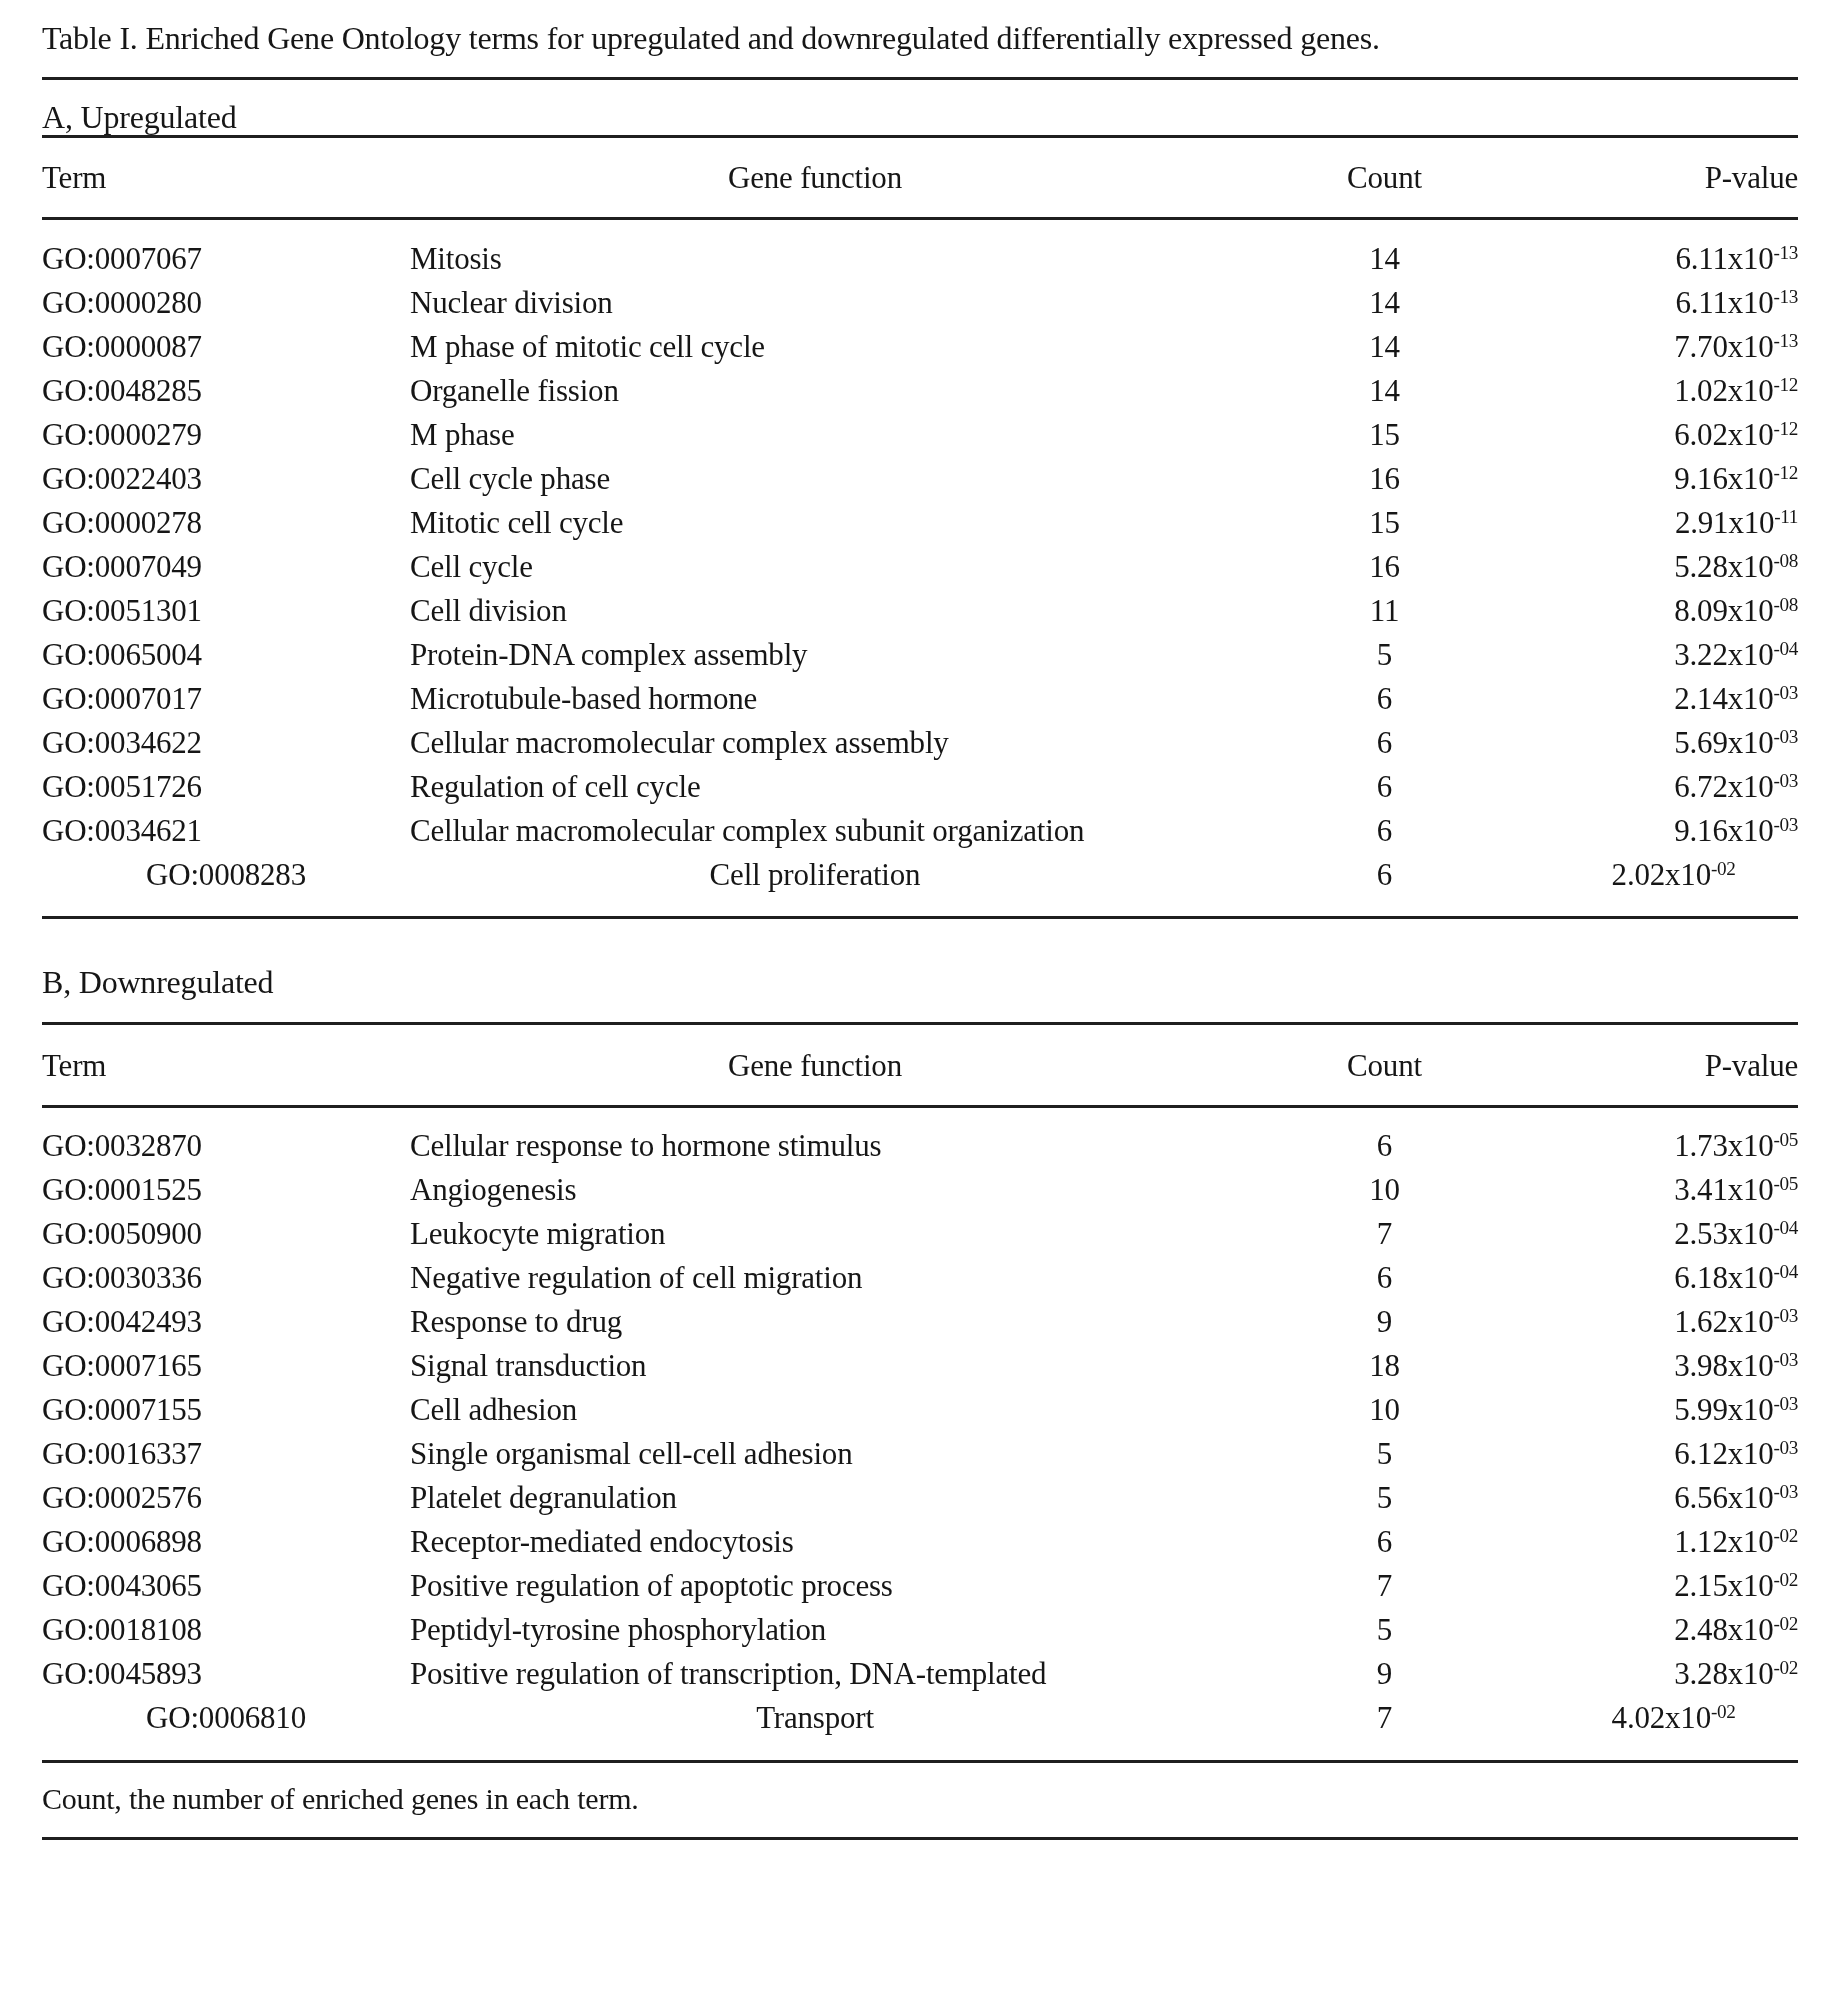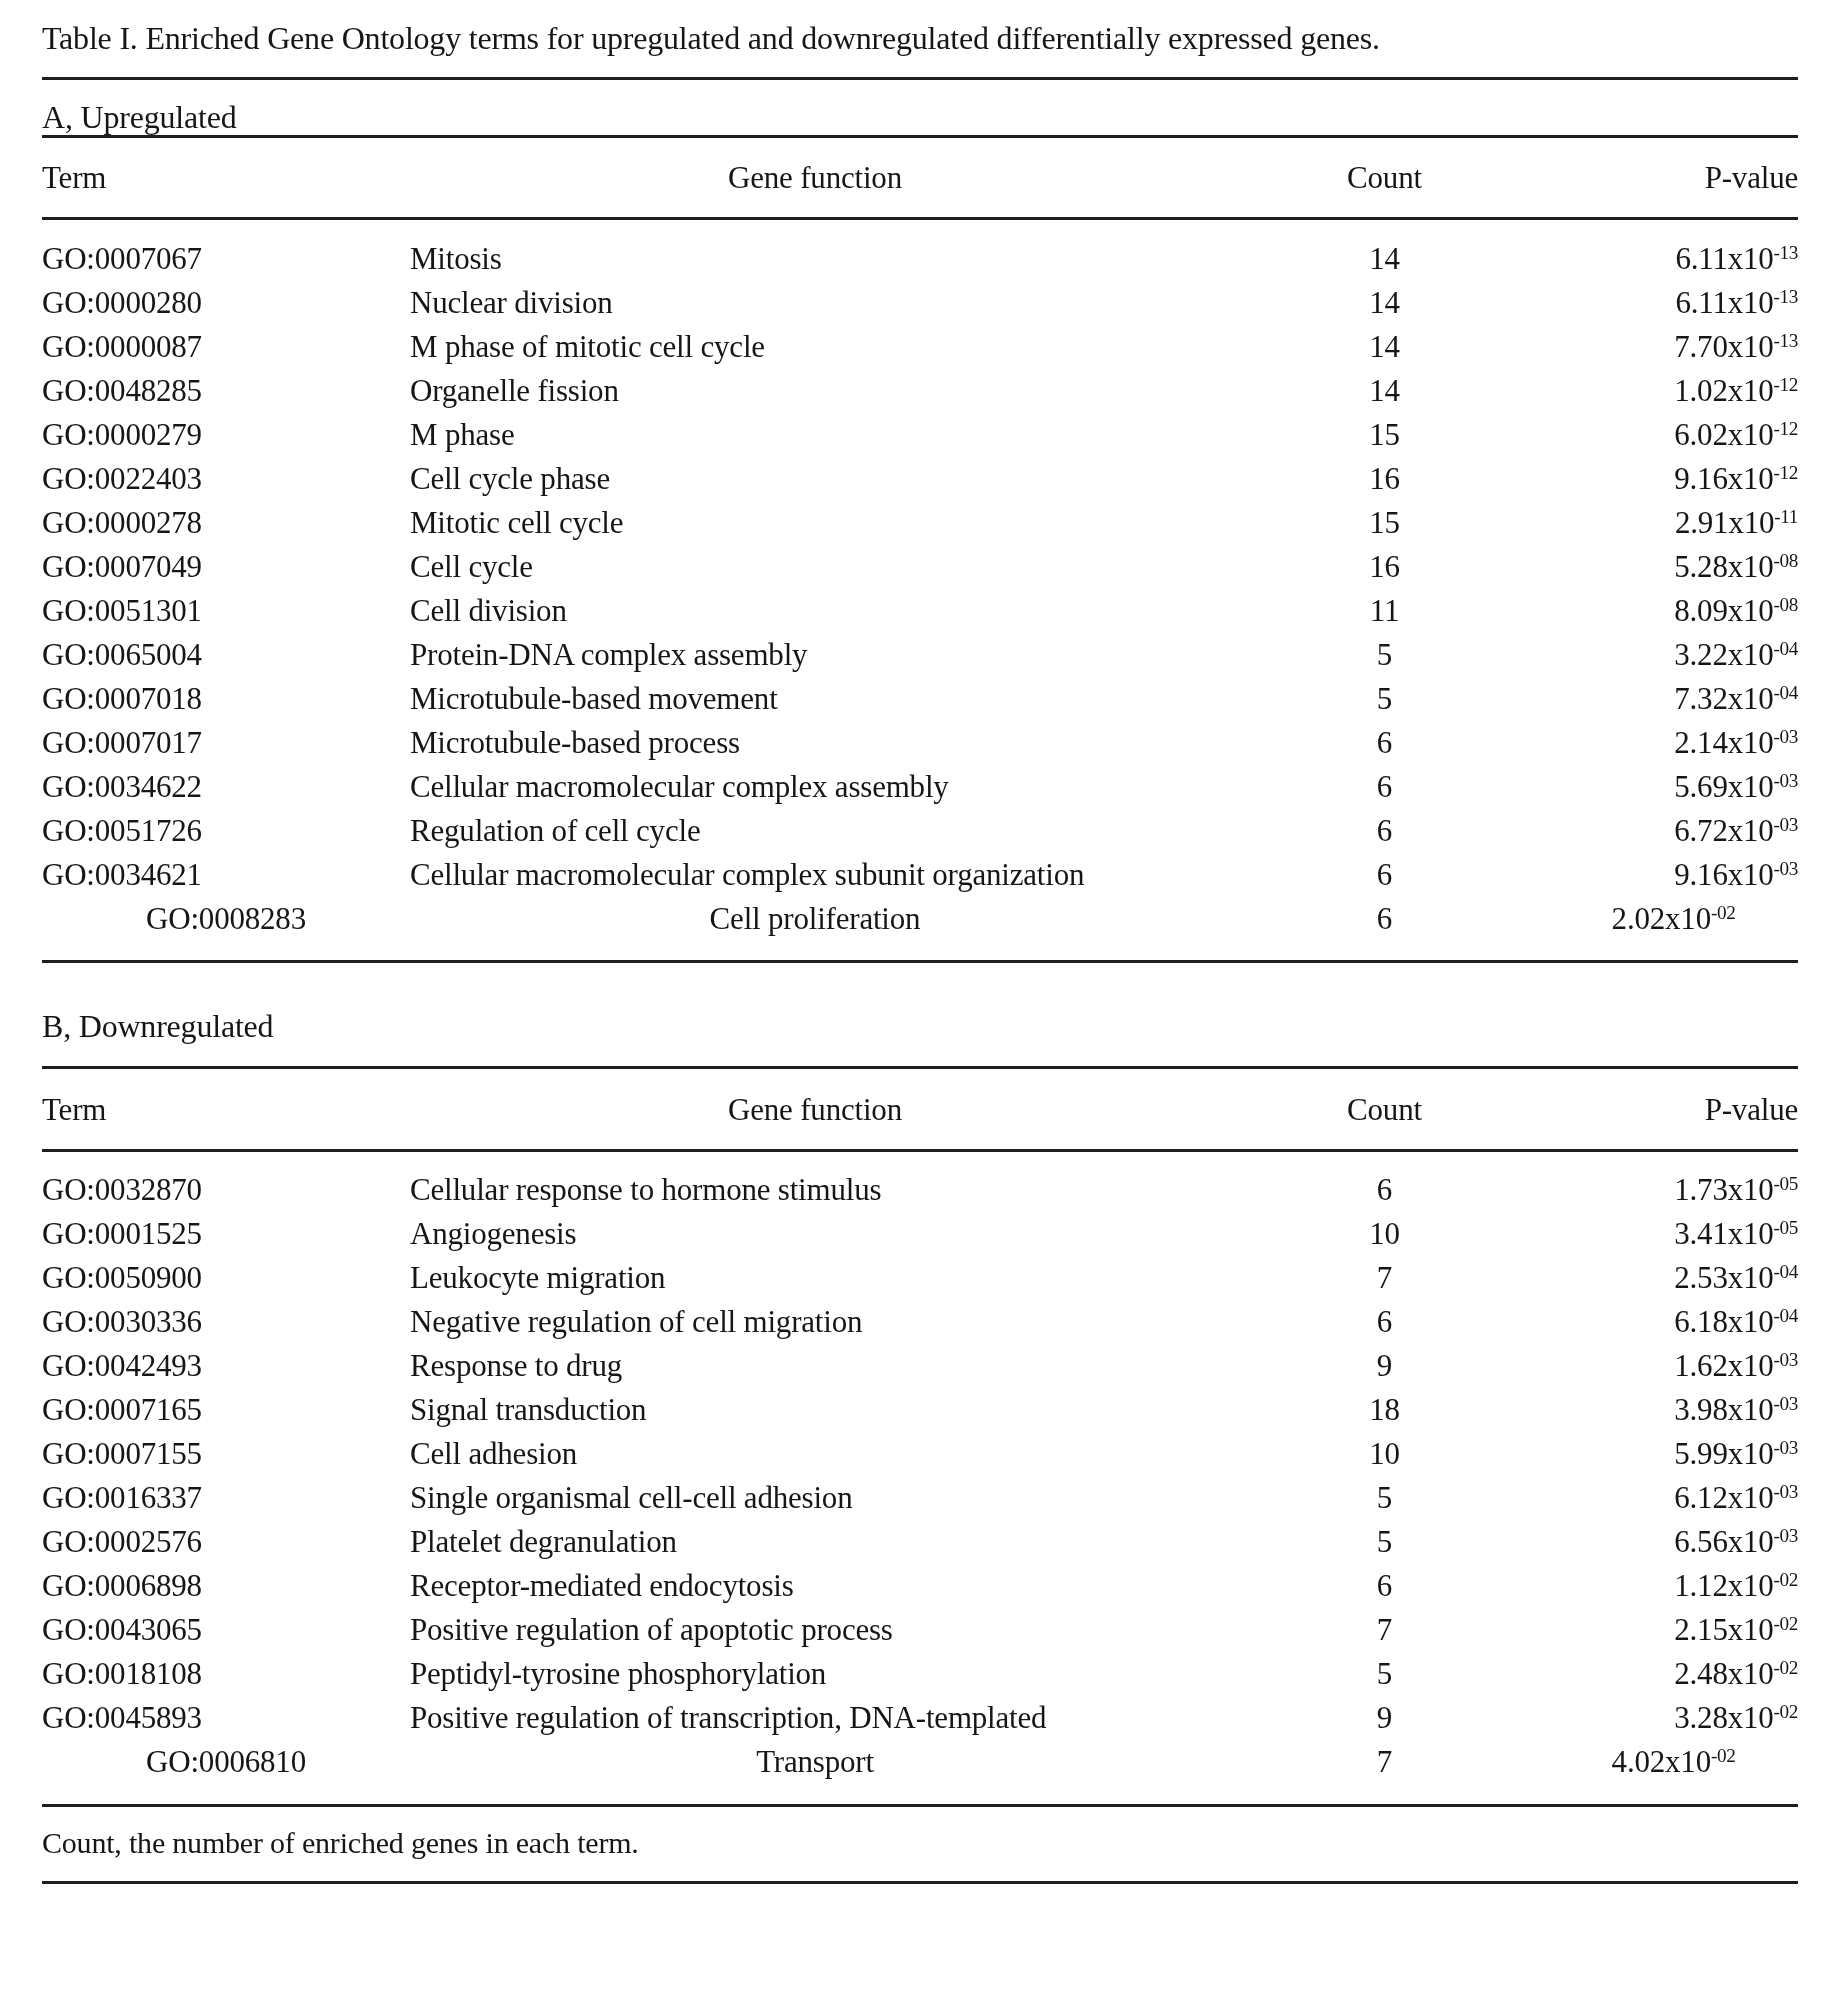--- a/index.html
+++ b/index.html
@@ -151,30 +151,24 @@
     <td class="col-pval"><span class="p-base">8.09x10</span><span class="p-exp">-08</span></td>
   </tr>
 
   <tr>
     <td class="col-term">GO:0065004</td>
     <td class="col-func">Protein-DNA complex assembly</td>
     <td class="col-count">5</td>
     <td class="col-pval"><span class="p-base">3.22x10</span><span class="p-exp">-04</span></td>
   </tr>
 
-  <tr>
-    <td class="col-term">GO:0007018</td>
-    <td class="col-func">Microtubule-based movement</td>
-    <td class="col-count">5</td>
-    <td class="col-pval"><span class="p-base">7.32x10</span><span class="p-exp">-04</span></td>
-  </tr>
 
   <tr>
     <td class="col-term">GO:0007017</td>
-    <td class="col-func">Microtubule-based process</td>
+    <td class="col-func">Microtubule-based hormone</td>
     <td class="col-count">6</td>
     <td class="col-pval"><span class="p-base">2.14x10</span><span class="p-exp">-03</span></td>
   </tr>
 
   <tr>
     <td class="col-term">GO:0034622</td>
     <td class="col-func">Cellular macromolecular complex assembly</td>
     <td class="col-count">6</td>
     <td class="col-pval"><span class="p-base">5.69x10</span><span class="p-exp">-03</span></td>
   </tr>

